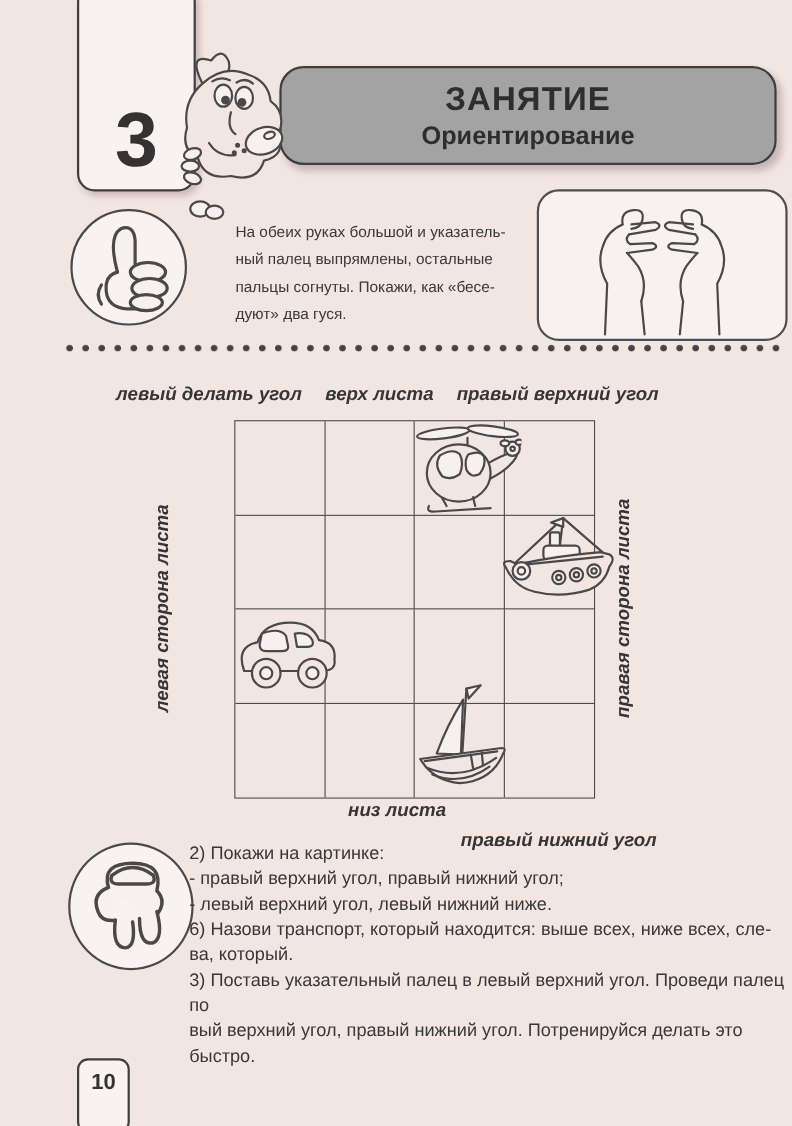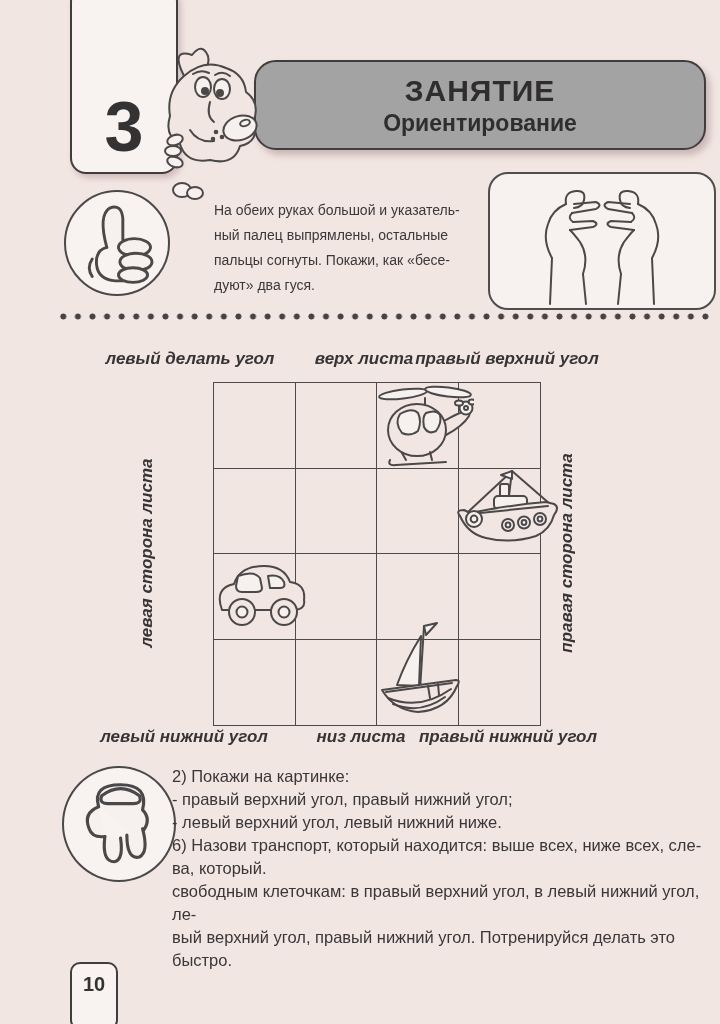--- a/index.html
+++ b/index.html
@@ -126,21 +126,21 @@
           <path d="M93,100 Q99,82 90,68 Q84,60 80,56"></path>
         </g>
         <use href="#handL" transform="translate(224,0) scale(-1,1)"></use>
       </g>
     </svg>
   </div>
 
   <div class="dotted"></div>
 
   <span class="grid-label" style="left:190px;top:349px;">левый делать угол</span>
-  <span class="grid-label" style="left:364px;top:349px;">верх листа</span>
+  <span class="grid-label" style="left:345px;top:349px;">верх листа</span>
   <span class="grid-label" style="left:507px;top:349px;">правый верхний угол</span>
 
   <div class="side-label" style="left:132px;">
     <span>левая сторона листа</span>
   </div>
   <div class="side-label" style="left:552px;">
     <span>правая сторона листа</span>
   </div>
 
   <div class="grid">
@@ -221,42 +221,41 @@
       <path class="fillpanel" d="M49,16 Q34,40 25,65 L47,66 Z"></path>
       <path class="fillpaper" d="M10,70 L84,60 Q89,60 85,66 Q75,90 46,92 Q22,90 10,70 Z"></path>
       <path d="M14,72 L80,63"></path>
       <path d="M16,78 Q48,91 79,69"></path>
       <path d="M21,84 Q48,95 73,77"></path>
       <path d="M56,66 L58,78"></path>
       <path d="M66,64 L67,75"></path>
     </g>
   </svg>
 
-  <span class="grid-label" style="left:184px;top:727px;">левый нижний угол</span>
   <span class="grid-label" style="left:361px;top:727px;">низ листа</span>
-  <span class="grid-label" style="left:508px;top:727px;text-align:center;">правый нижний угол</span>
+  <span class="grid-label" style="left:508px;top:754px;text-align:center;">правый нижний угол</span>
 
   <div class="icon-circle tasks-circle">
     <svg viewBox="0 0 70 70">
       <g class="lineart">
         <path class="fillpanel" d="M22,24 Q18,10 36,10 Q54,10 50,26 Q56,32 50,40 L44,42"></path>
         <path class="fillpanel" d="M24,17 Q36,8 48,17 Q50,22 44,22 L28,22 Q22,22 24,17 Z"></path>
         <path class="fillpanel" d="M22,24 Q12,28 16,38 Q18,44 26,43"></path>
         <path class="fillpanel" d="M26,43 Q24,59 32,59 Q38,58 36,44"></path>
         <path class="fillpanel" d="M40,42 Q40,58 48,56 Q54,53 50,38"></path>
       </g>
     </svg>
   </div>
   <div class="tasks-text">
     <div>2) Покажи на картинке:</div>
     <div>- правый верхний угол, правый нижний угол;</div>
     <div>- левый верхний угол, левый нижний ниже.</div>
     <div>6) Назови транспорт, который находится: выше всех, ниже всех, сле-</div>
     <div>ва, который.</div>
-    <div>свободным клеточкам: в правый верхний угол, в левый нижний угол, ле-</div>
+    <div>3) Поставь указательный палец в левый верхний угол. Проведи палец по</div>
     <div>вый верхний угол, правый нижний угол. Потренируйся делать это быстро.</div>
   </div>
 
   <div class="page-number-box">
     <span class="page-number">10</span>
   </div>
 
 </div>
 
 </body></html>

